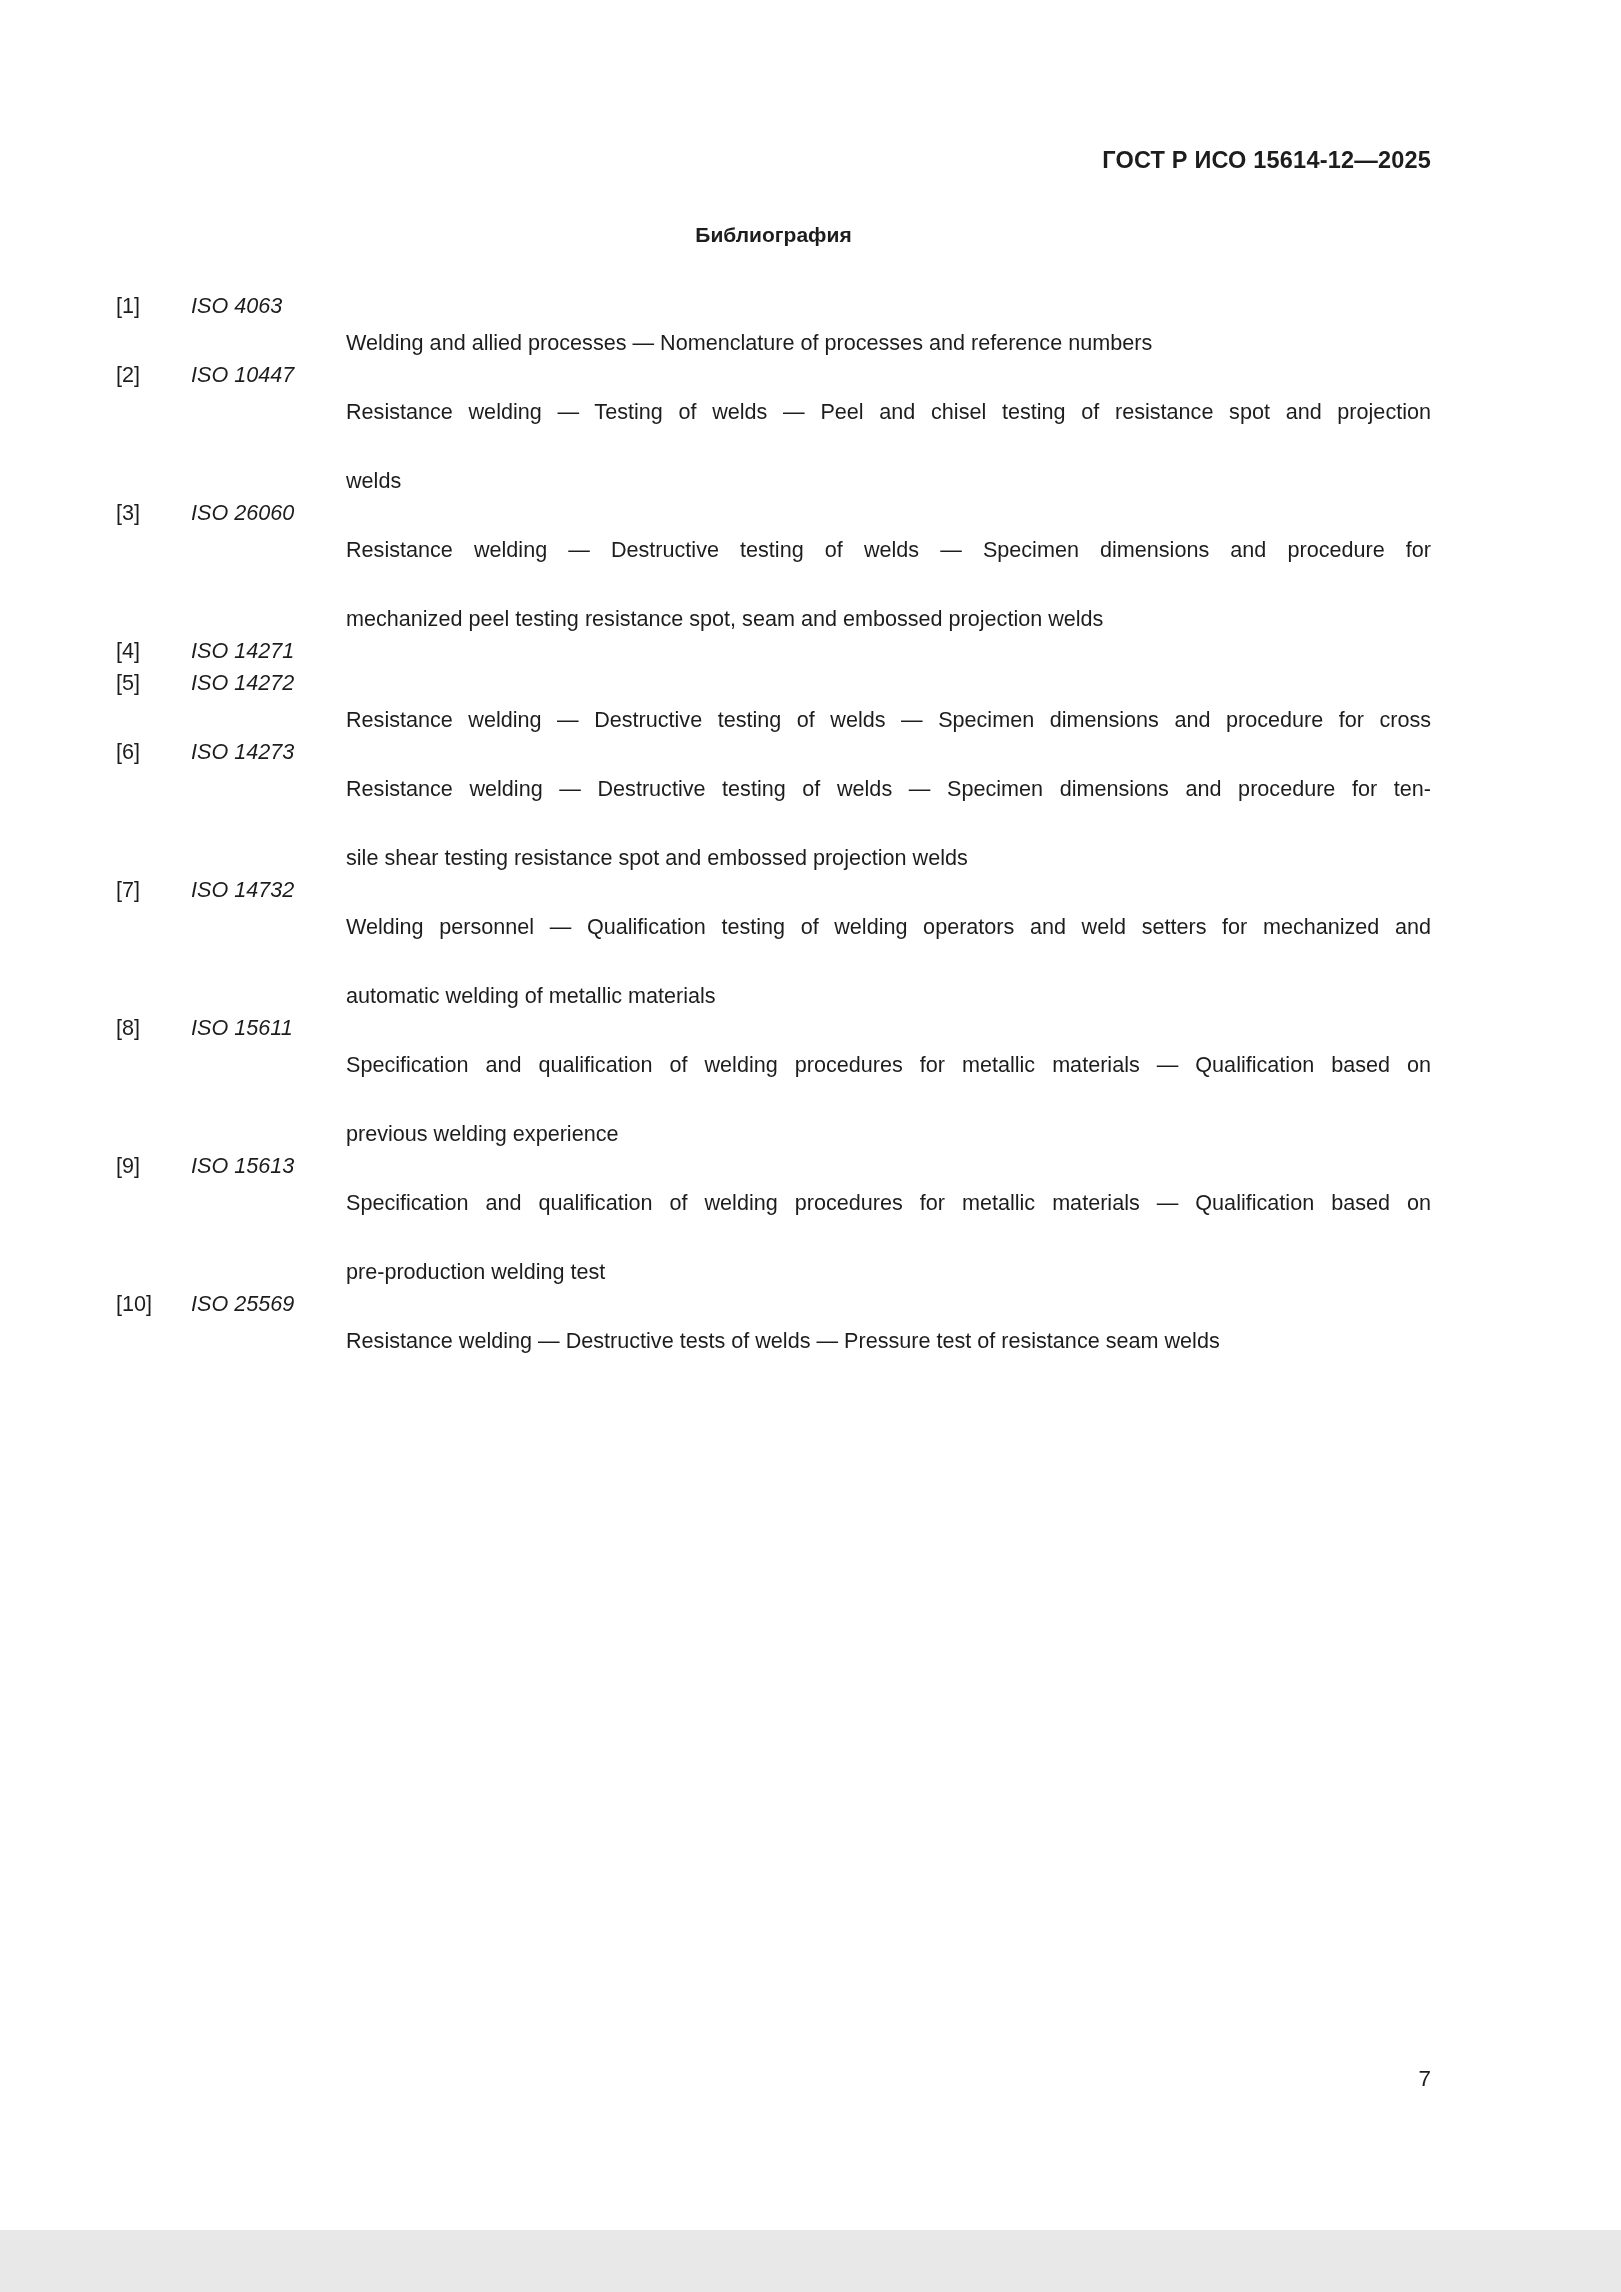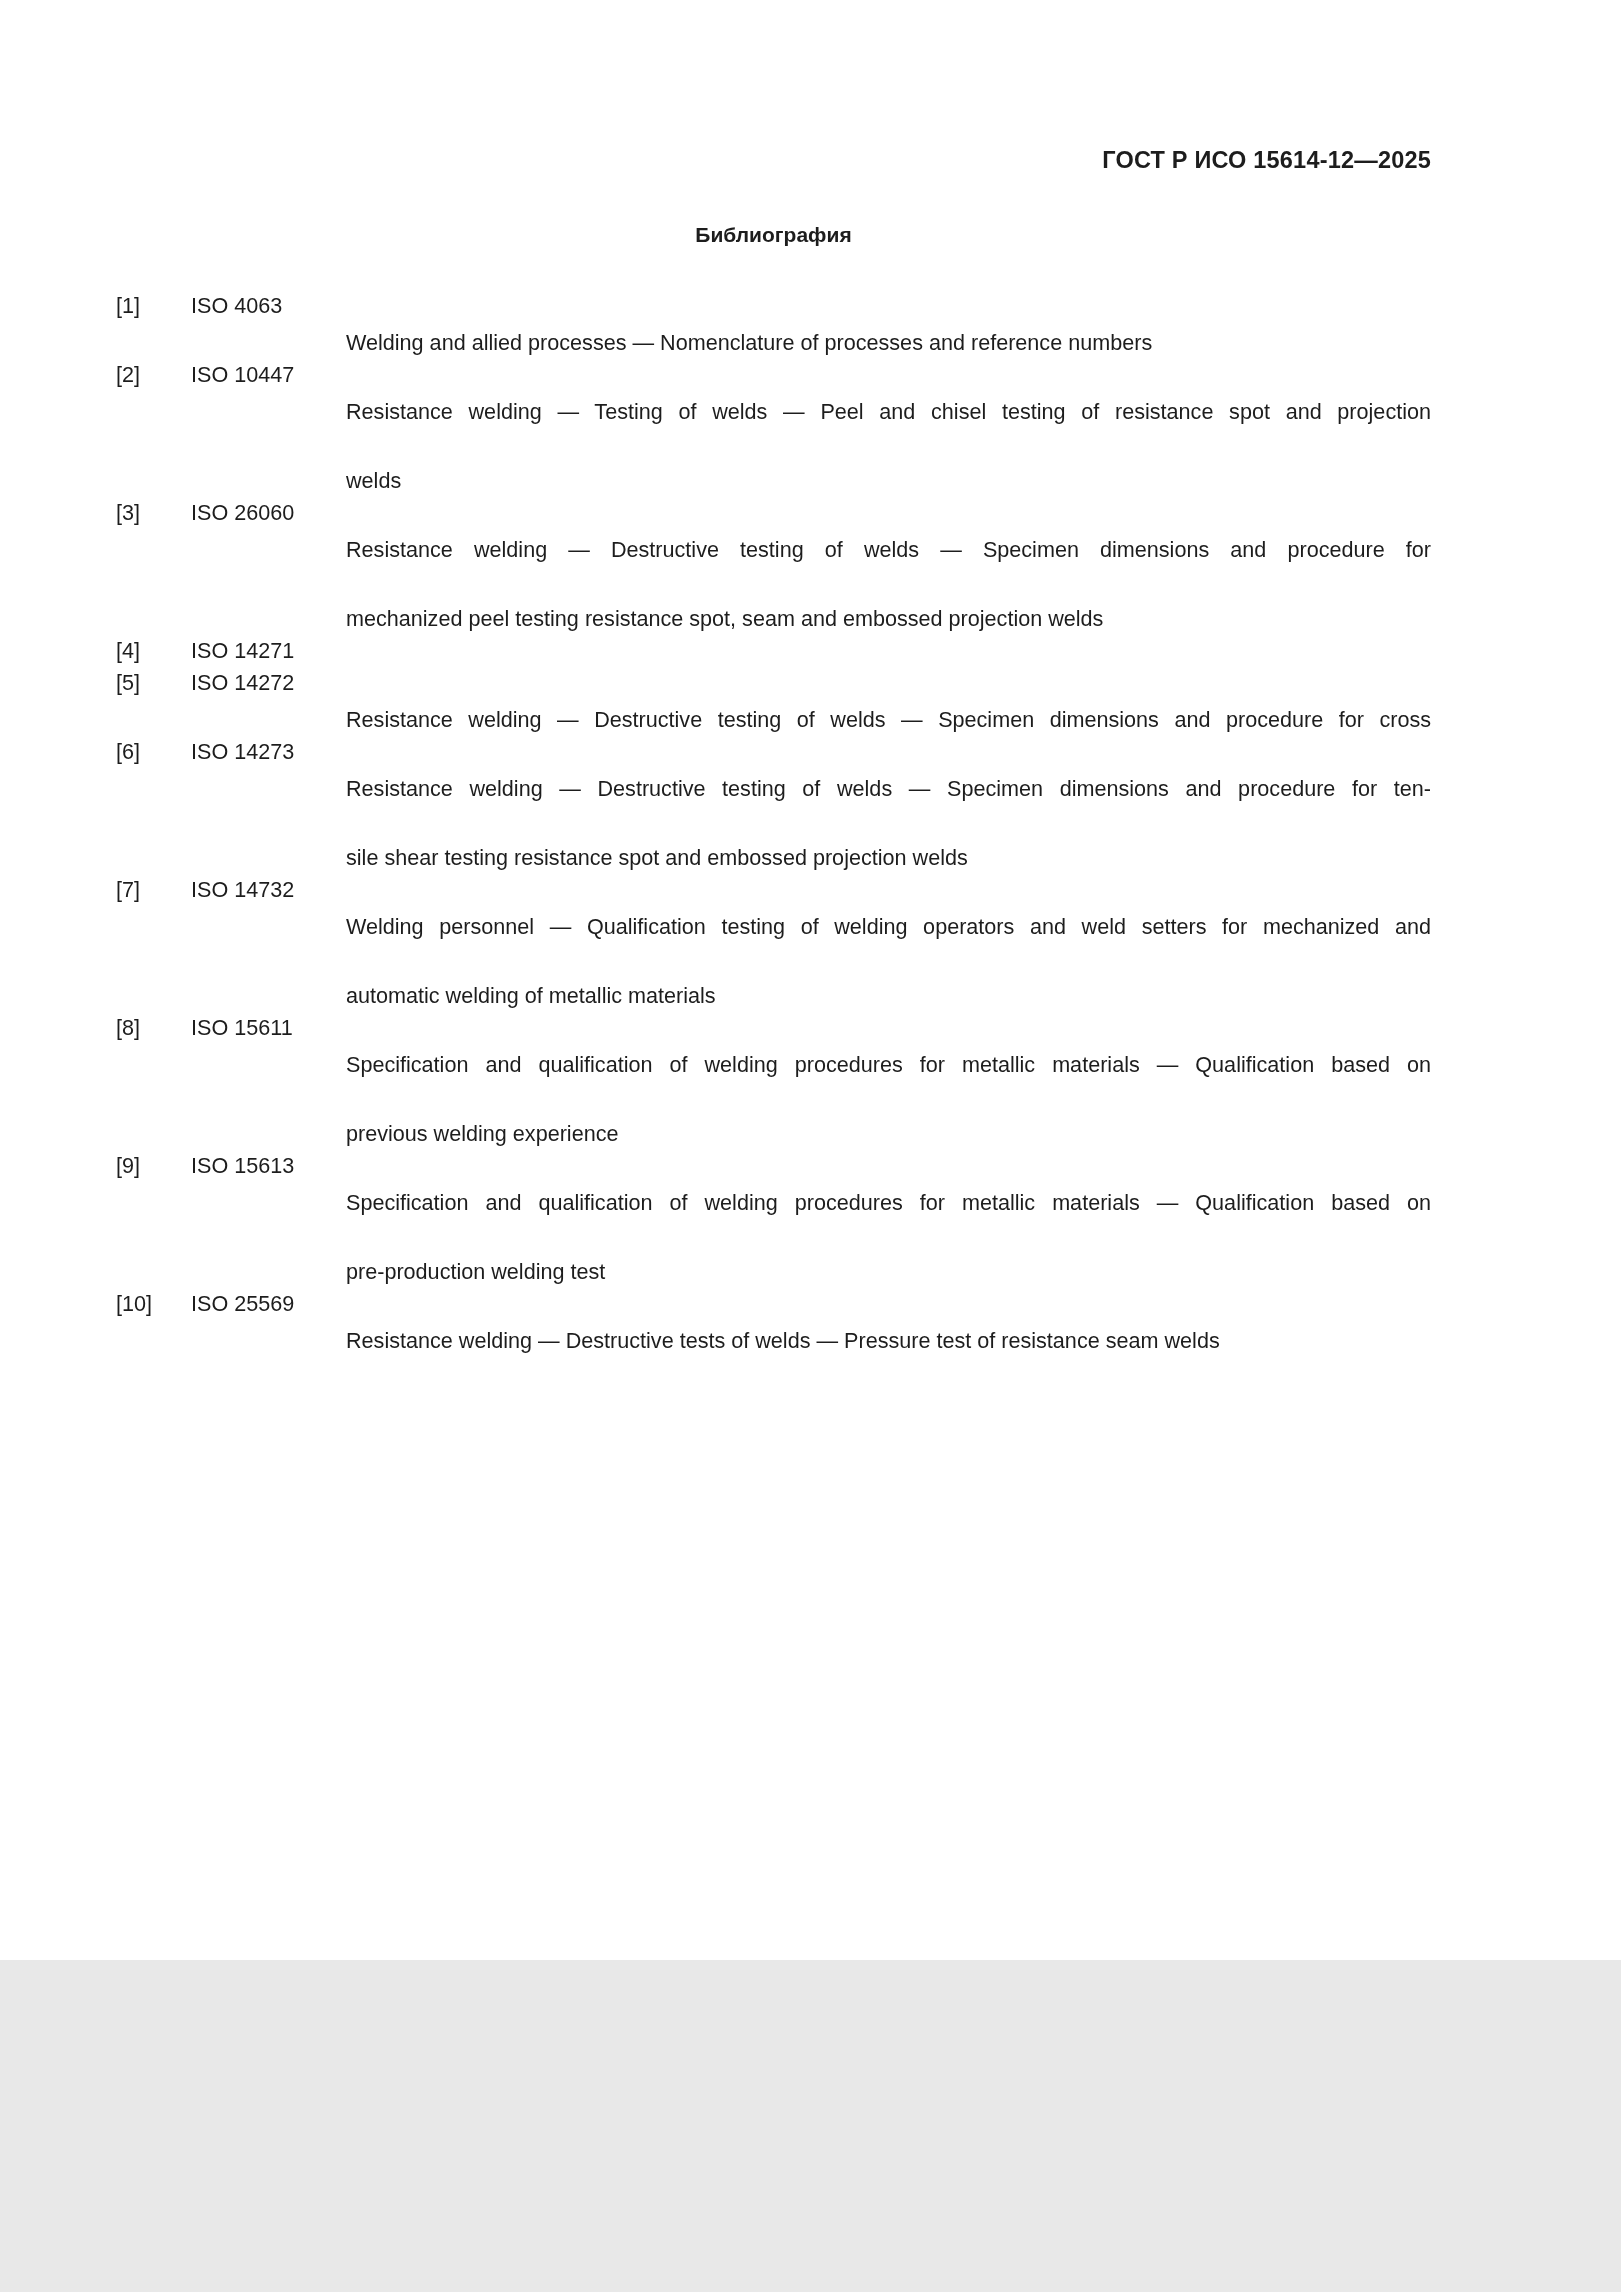--- a/index.html
+++ b/index.html
@@ -1,20 +1,20 @@
 <!DOCTYPE html>
 <html><head>
 <meta charset="utf-8">
 <style>
   * { margin: 0; padding: 0; box-sizing: border-box; }
   html, body { background: #e8e8e8; }
   .page {
     position: relative;
     width: 1621px;
-    height: 1960px;
+    height: 2230px;
     background: #ffffff;
     font-family: "Liberation Sans", sans-serif;
     color: #1d1d1d;
     margin: 0 auto;
     overflow: hidden;
   }
   .doc-header {
     position: absolute;
     top: 147px;
     left: 116px;
@@ -47,20 +47,21 @@
     line-height: 32px;
   }
   .entry .ref {
     width: 75px;
     flex: 0 0 75px;
   }
   .entry .code {
     width: 155px;
     flex: 0 0 155px;
     white-space: nowrap;
+    font-style: italic;
   }
   .entry .desc {
     flex: 1 1 auto;
     width: 1085px;
   }
   .entry .desc .line {
     text-align: left;
     margin-top: 37px;
   }
   .entry .desc .line.fill {

